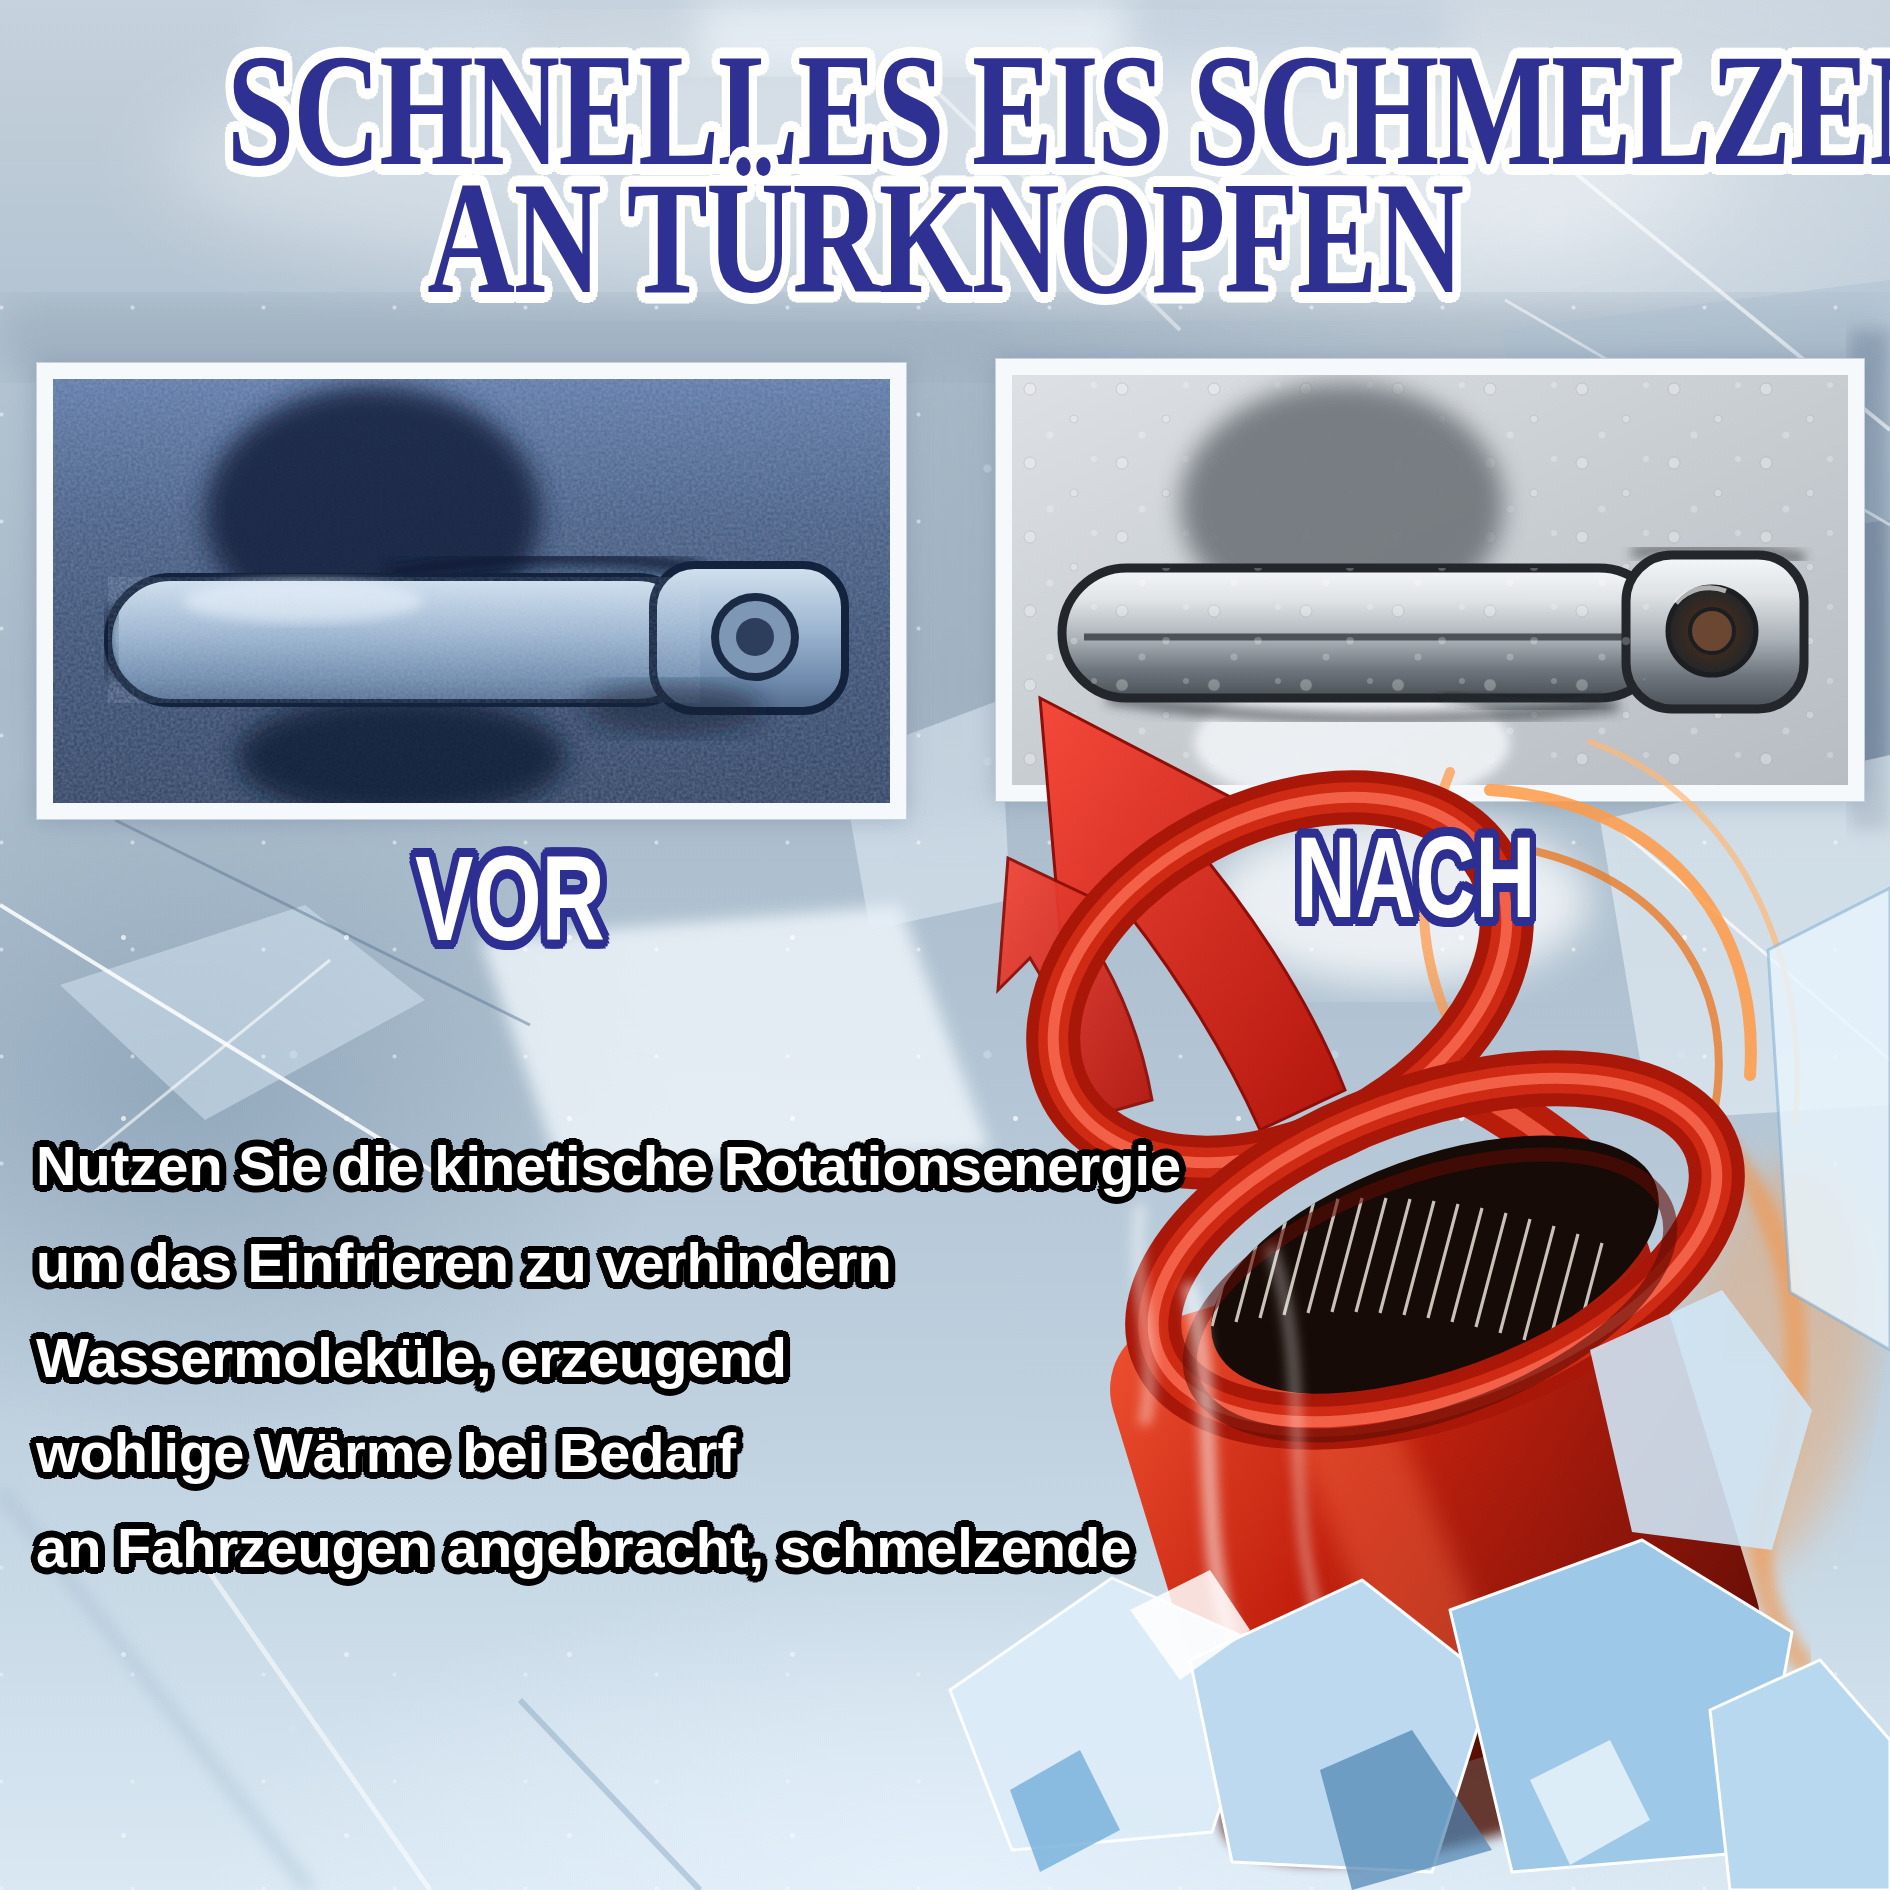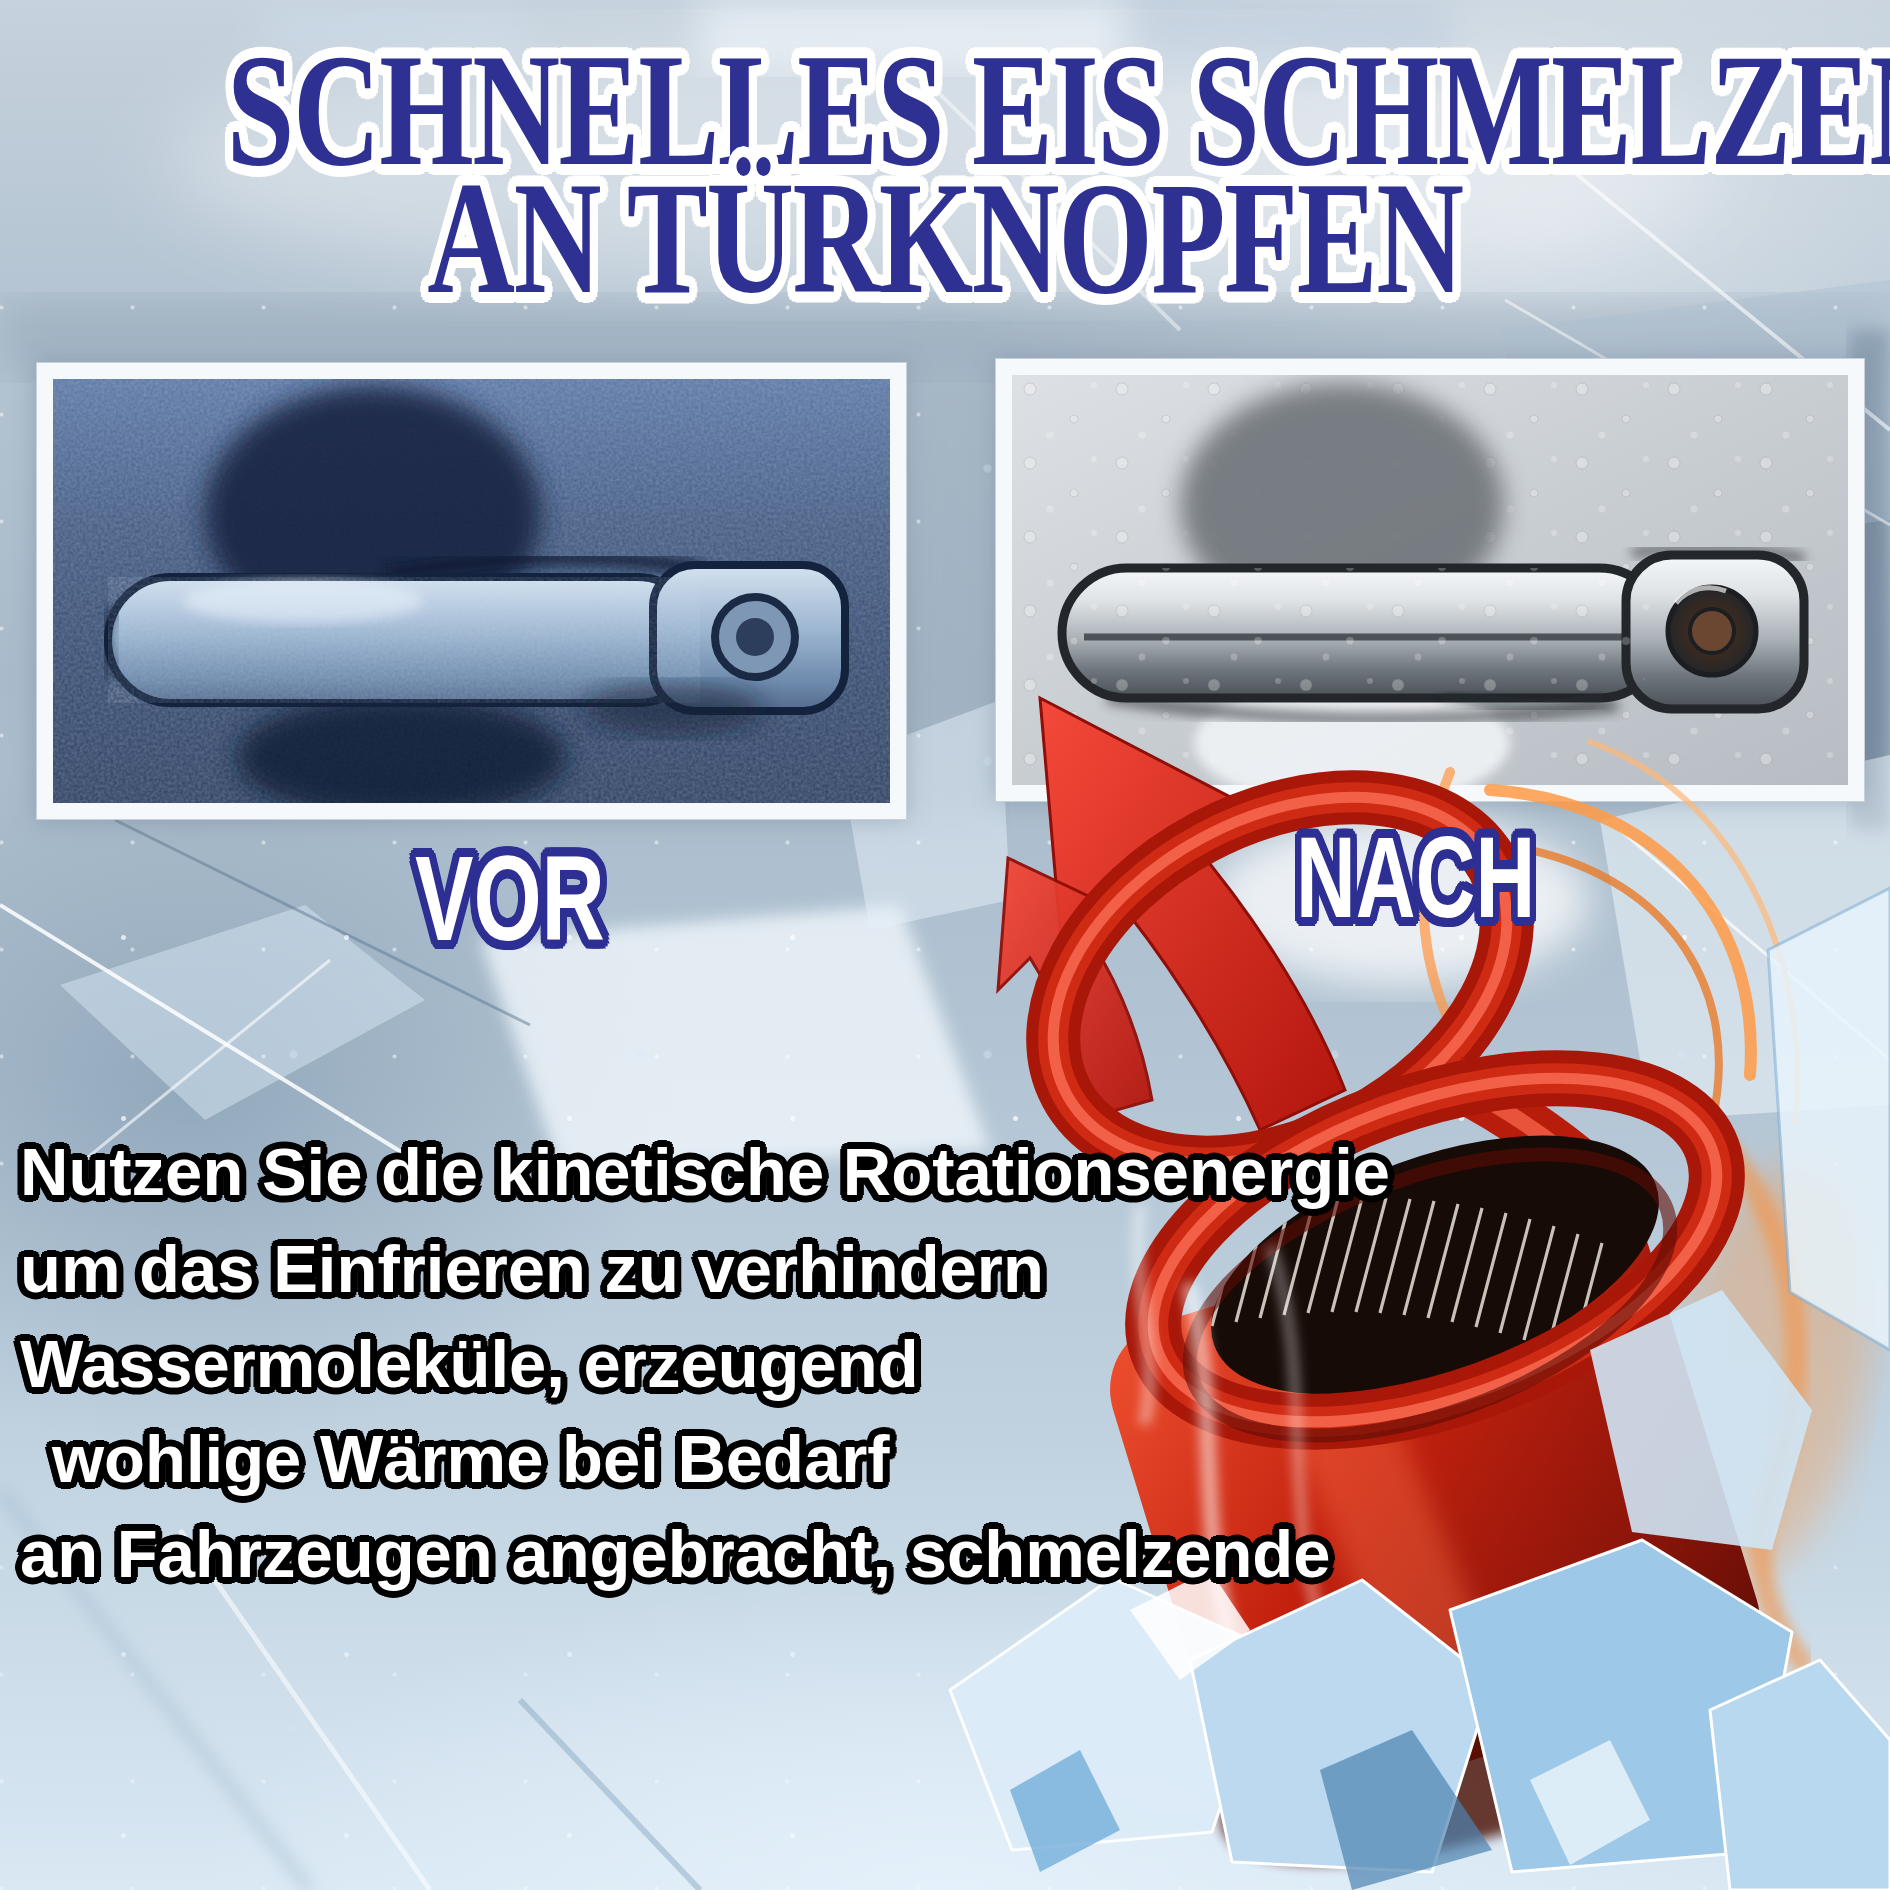--- a/index.html
+++ b/index.html
@@ -59,30 +59,30 @@
       7px 6px 0 #2d2f92,-7px 6px 0 #2d2f92,7px -6px 0 #2d2f92,-7px -6px 0 #2d2f92,
       6px 7px 0 #2d2f92,-6px 7px 0 #2d2f92,6px -7px 0 #2d2f92,-6px -7px 0 #2d2f92,
       9px 4px 0 #2d2f92,-9px 4px 0 #2d2f92,9px -4px 0 #2d2f92,-9px -4px 0 #2d2f92,
       4px 9px 0 #2d2f92,-4px 9px 0 #2d2f92,4px -9px 0 #2d2f92,-4px -9px 0 #2d2f92;
   }
   .label-before{left:415px;top:838px;font-size:120px;transform:scaleX(.73);}
   .label-after{left:1296px;top:820px;font-size:115px;transform:scaleX(.72);}
 
   
   .desc-line{
-    position:absolute;left:20px;white-space:nowrap;font-weight:bold;font-size:67px;line-height:1;
+    position:absolute;left:36px;white-space:nowrap;font-weight:bold;font-size:56px;line-height:1;
     color:#fff;letter-spacing:0;
     text-shadow:
       7px 0 0 #000,-7px 0 0 #000,0 7px 0 #000,0 -7px 0 #000,
       5px 5px 0 #000,-5px 5px 0 #000,5px -5px 0 #000,-5px -5px 0 #000,
       6px 3px 0 #000,-6px 3px 0 #000,6px -3px 0 #000,-6px -3px 0 #000,
       3px 6px 0 #000,-3px 6px 0 #000,3px -6px 0 #000,-3px -6px 0 #000;
   }
   .d0{top:1138px;} .d1{top:1235px;} .d2{top:1330px;}
-  .d3{top:1425px;margin-left:32px;} .d4{top:1520px;text-align:center;} .d5{top:1615px;}
+  .d3{top:1425px;} .d4{top:1520px;text-align:center;} .d5{top:1615px;}
 
   .device{position:absolute;left:890px;top:650px;width:1000px;height:1240px;pointer-events:none;}
 </style>
 </head>
 <body>
 
 <div class="canvas">
 
   <svg class="layer" width="1890" height="1890" viewBox="0 0 1890 1890">
     <defs>

